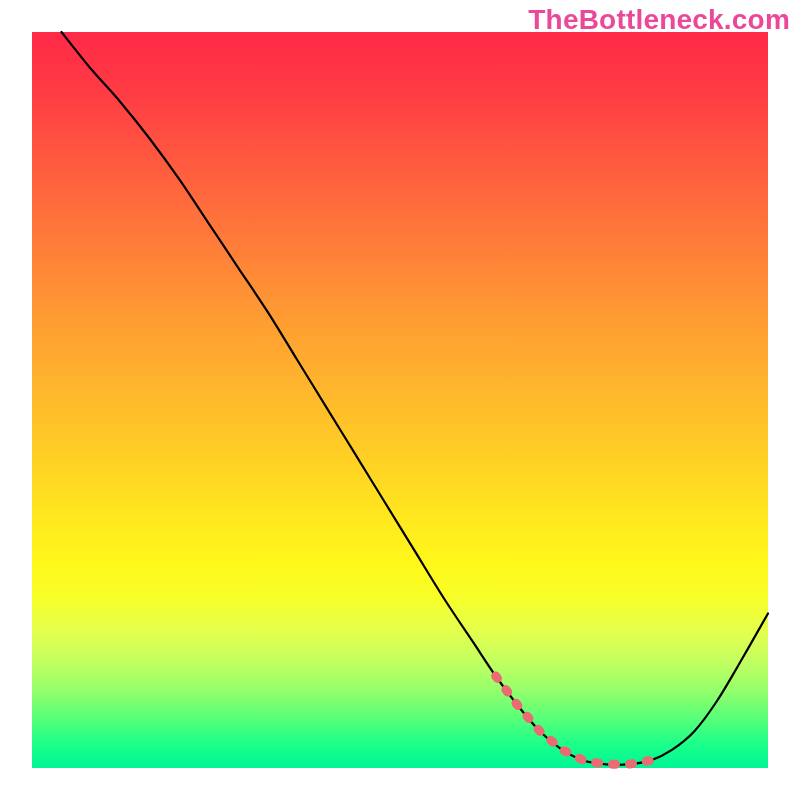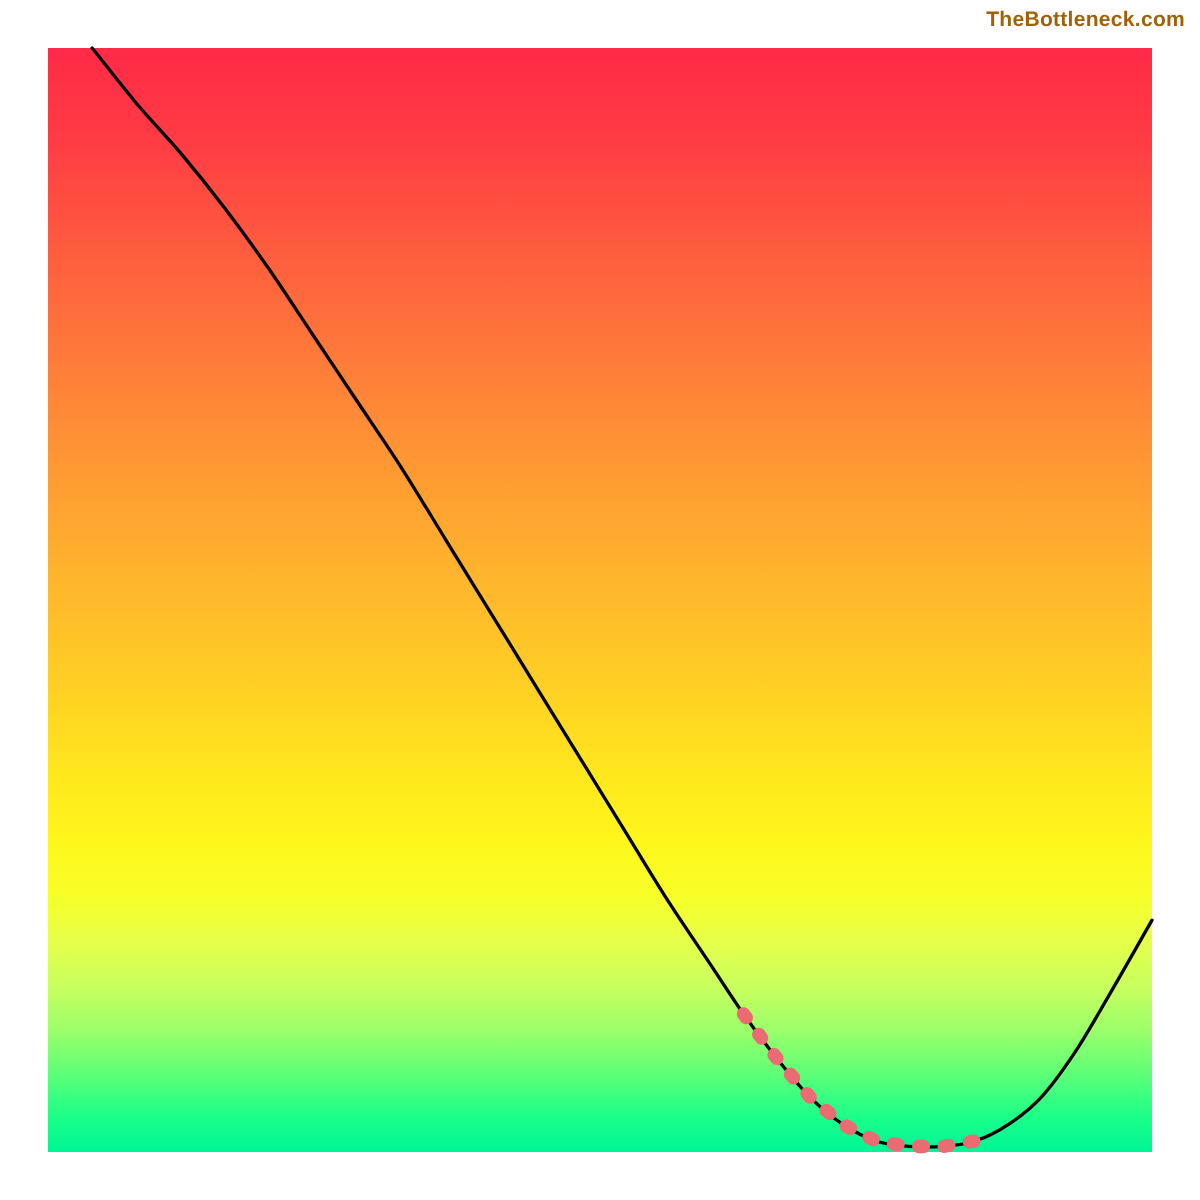--- a/index.html
+++ b/index.html
@@ -13,23 +13,23 @@
   }
   .chart-wrap {
     position: relative;
     width: 800px;
     height: 800px;
   }
   .attribution {
     position: absolute;
     top: 4px;
     right: 10px;
-    font-size: 14px;
+    font-size: 28px;
     font-weight: 600;
-    color: #a16207;
+    color: #ec4899;
     letter-spacing: 0.2px;
     z-index: 5;
   }
   .plot-area {
     position: absolute;
     
     left: 32px;
     top: 32px;
     width: 736px;
     height: 736px;

